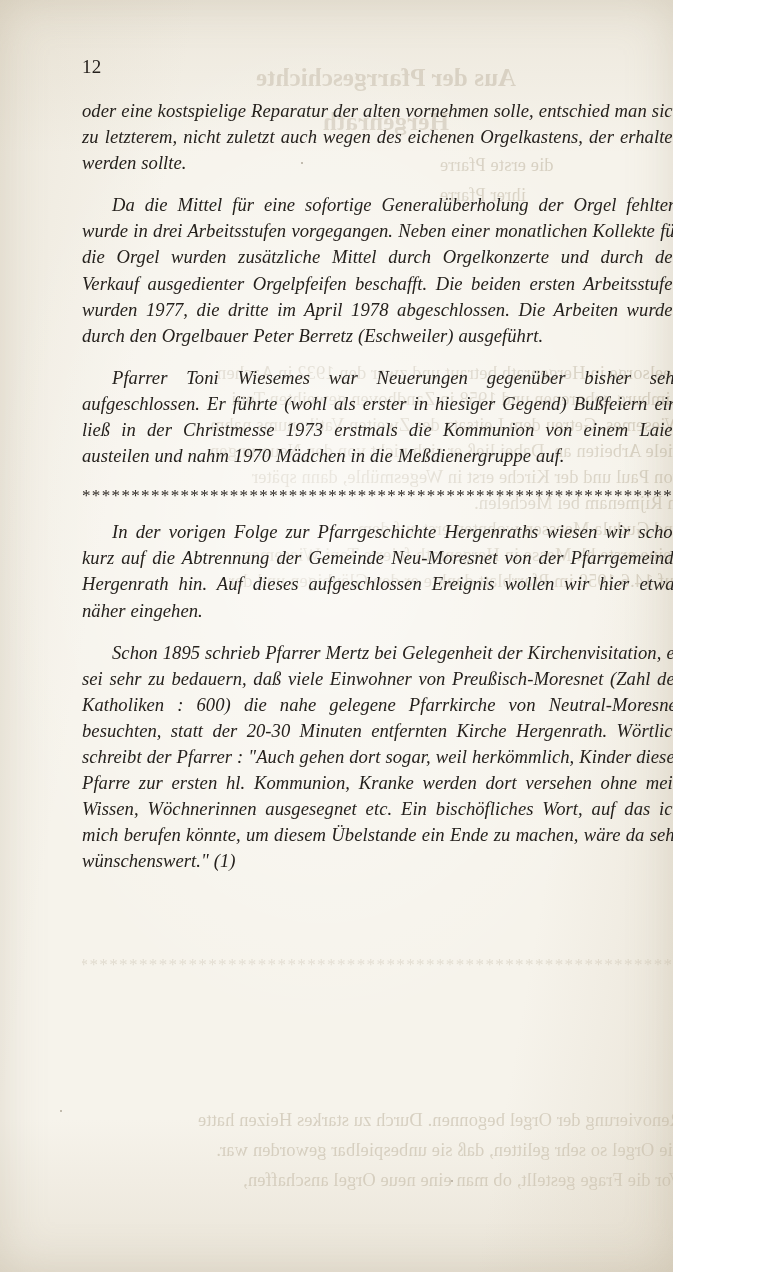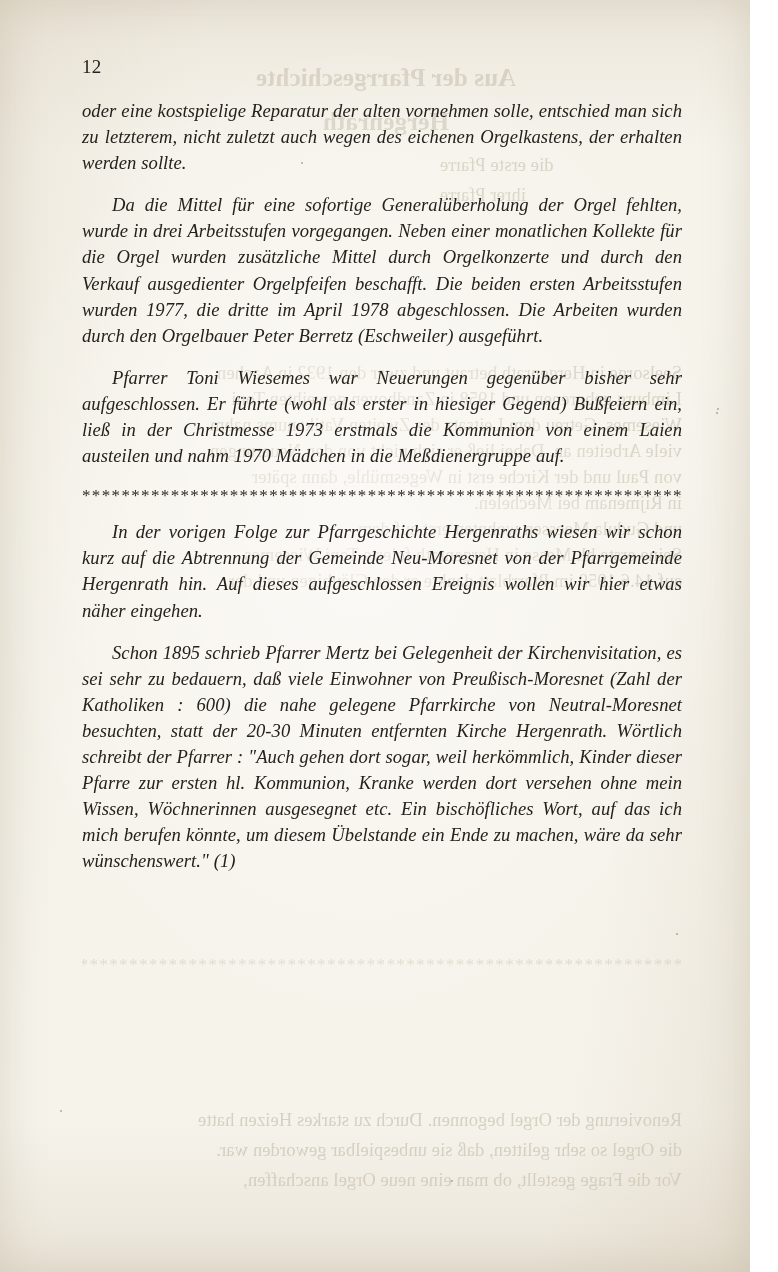--- a/index.html
+++ b/index.html
@@ -4,21 +4,21 @@
 <title>Scanned Page 12</title>
 <style>
   html, body {
     margin: 0;
     padding: 0;
     background: #ffffff;
   }
 
   #page {
     position: relative;
-    width: 750px;
+    width: 673px;
     height: 1272px;
     background: #f6f3eb;
     overflow: hidden;
     font-family: "Liberation Serif", "DejaVu Serif", serif;
     color: #25211d;
   }
 
   
   #paper-texture {
     position: absolute;

